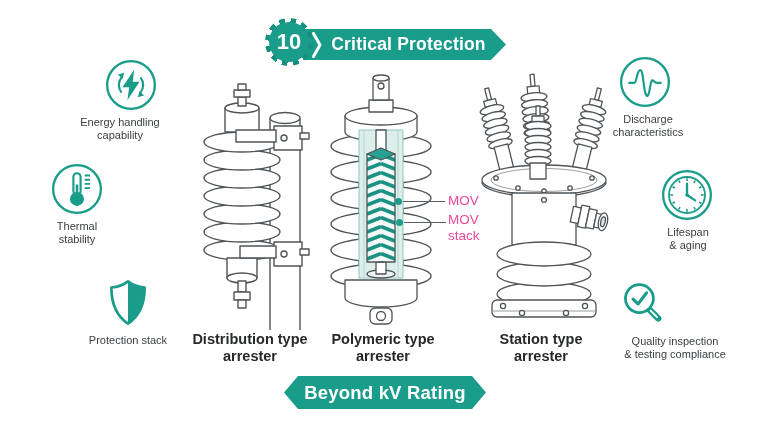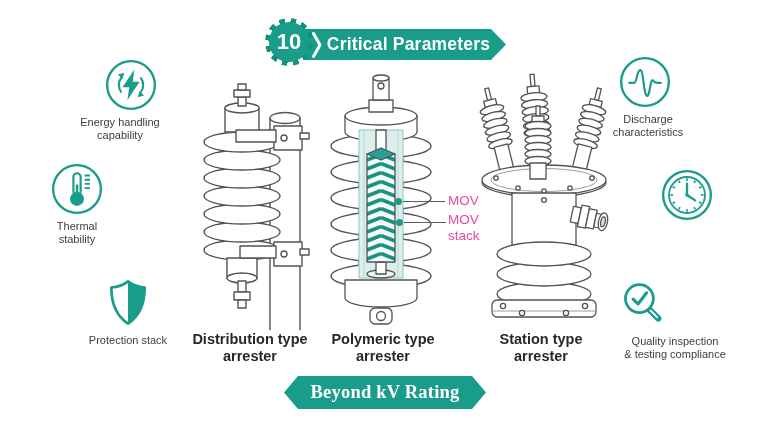--- a/index.html
+++ b/index.html
@@ -17,21 +17,21 @@
     background:repeating-conic-gradient(from 4deg,#15907f 0deg 15deg,rgba(0,0,0,0) 15deg 30deg);}
   .badge-seal::before{content:"";position:absolute;inset:4px;border-radius:50%;background:#1a9c8b;}
   .badge-num{position:absolute;inset:0;display:flex;align-items:center;justify-content:center;
     color:#fff;font-weight:bold;font-size:22px;z-index:5;}
   .badge-bracket{position:absolute;left:312px;top:32px;z-index:5;}
 
   
   .footer-banner{position:absolute;left:284px;top:376px;width:202px;height:33px;background:#1a9c8b;
     display:flex;align-items:center;justify-content:center;z-index:2;
     clip-path:polygon(14px 0,calc(100% - 14px) 0,100% 50%,calc(100% - 14px) 100%,14px 100%,0 50%);}
-  .footer-banner span{color:#fff;font-weight:bold;font-size:18.5px;letter-spacing:.2px;white-space:nowrap;font-family:Liberation Serif, serif;}
+  .footer-banner span{color:#fff;font-weight:bold;font-size:18.5px;letter-spacing:.2px;white-space:nowrap;}
 
   
   .param{position:absolute;}
   .param .iconbox{display:block;width:54px;height:54px;}
   .param-label{margin-top:4px;text-align:center;white-space:pre-line;
     font-size:11px;line-height:1.15;color:#3c4043;}
   .p-energy{left:40px;top:58px;width:160px;}   .p-energy .iconbox{margin-left:64px;}
   .p-thermal{left:17px;top:162px;width:120px;} .p-thermal .iconbox{margin-left:33px;}
   .p-shield{left:48px;top:276px;width:160px;}  .p-shield .iconbox{margin-left:53px;}
   .p-discharge{left:573px;top:55px;width:150px;}.p-discharge .iconbox{margin-left:45px;}
@@ -51,21 +51,21 @@
   .mov-dot{position:absolute;width:7px;height:7px;border-radius:50%;background:#1a9c8b;z-index:3;}
   .mov-line{position:absolute;width:42px;height:0;border-top:1.3px solid #5a5e62;z-index:3;}
   .mov-text{position:absolute;font-size:13.5px;color:#ec4899;white-space:pre-line;line-height:1.18;z-index:3;}
 </style>
 </head>
 <body>
 
 <div class="stage">
 
   <div class="title-banner">
-    <span>Critical Parameters</span>
+    <span>Critical Protection</span>
   </div>
   <div class="badge-seal">
     <span class="badge-num">10</span>
   </div>
   <svg class="badge-bracket" width="10" height="26" viewBox="0 0 10 26">
     <polyline points="1.5,1.5 8,13 1.5,24.5" fill="none" stroke="#ffffff" stroke-width="3" stroke-linecap="round" stroke-linejoin="round"></polyline>
   </svg>
 
   <div class="param p-energy">
     <svg class="iconbox" viewBox="0 0 60 60">
@@ -123,20 +123,22 @@
         <line x1="30" y1="11.5" x2="30" y2="14.5" transform="rotate(180 30 30)"></line>
         <line x1="30" y1="11.5" x2="30" y2="14.5" transform="rotate(210 30 30)"></line>
         <line x1="30" y1="11.5" x2="30" y2="14.5" transform="rotate(240 30 30)"></line>
         <line x1="30" y1="11.5" x2="30" y2="14.5" transform="rotate(270 30 30)"></line>
         <line x1="30" y1="11.5" x2="30" y2="14.5" transform="rotate(300 30 30)"></line>
         <line x1="30" y1="11.5" x2="30" y2="14.5" transform="rotate(330 30 30)"></line>
       </g>
       <path d="M30 30 V17.5 M30 30 L39 36" fill="none" stroke="#1a9c8b" stroke-width="2.6" stroke-linecap="round"></path>
       <circle cx="30" cy="30" r="2" fill="#1a9c8b"></circle>
     </svg>
+    <div class="param-label">Lifespan
+&amp; aging</div>
   </div>
 
   <div class="param p-quality">
     <svg class="iconbox" viewBox="0 0 60 60">
       <path d="M37 36 L47 46" stroke="#1a9c8b" stroke-width="7" stroke-linecap="round"></path>
       <path d="M38.4 37.4 L45.6 44.6" stroke="#ffffff" stroke-width="2.2" stroke-linecap="round"></path>
       <circle cx="26" cy="24" r="15.5" fill="#fff" stroke="#1a9c8b" stroke-width="3"></circle>
       <path d="M19 24.5 L24.5 30 L34 17.5" fill="none" stroke="#1a9c8b" stroke-width="3.4" stroke-linecap="round" stroke-linejoin="round"></path>
     </svg>
     <div class="param-label">Quality inspection

